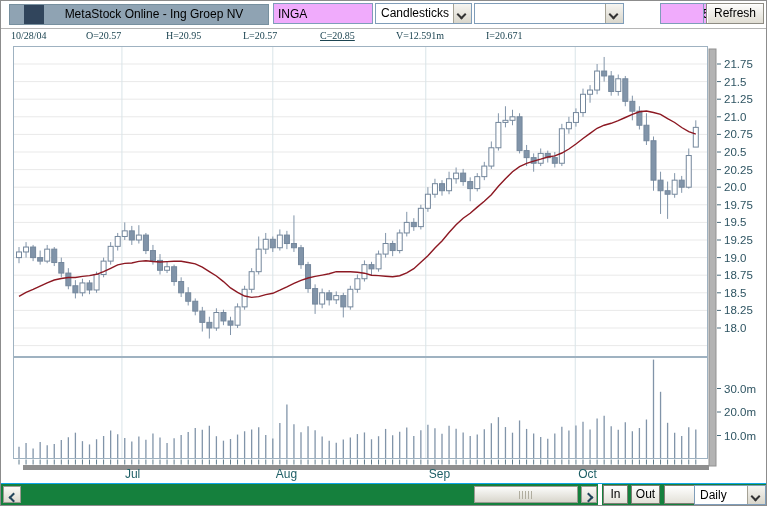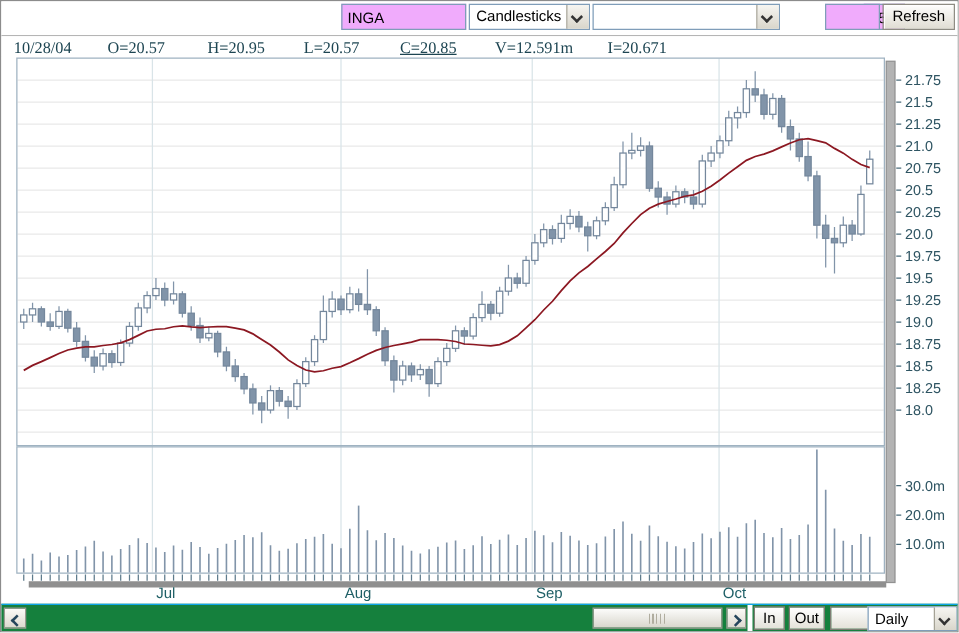--- a/index.html
+++ b/index.html
@@ -31,21 +31,21 @@
   .chev-down{border-width:0 2px 2px 0;transform:rotate(45deg);margin:4px 0 0 4px;}
   .chev-left{border-width:0 0 2px 2px;transform:rotate(45deg);margin:5px 0 0 6px;border-color:#24455c;}
   .chev-right{border-width:2px 2px 0 0;transform:rotate(45deg);margin:5px 0 0 3px;border-color:#24455c;}
   #refresh-btn{position:absolute;left:705px;top:2px;width:58px;height:21px;
                background:linear-gradient(#fdfdfc,#e0ddd3);border:1px solid #8e8c83;
                box-shadow:inset 1px 1px 0 #fff;box-sizing:border-box;
                font-size:12px;text-align:center;line-height:19px;color:#000;}
   #toolbar-rule{position:absolute;left:0;top:27px;width:767px;height:1px;background:#b5b5b5;}
   
   #info-row{position:absolute;left:0;top:28px;width:767px;height:16px;background:#fff;
-            font-family:"Liberation Serif",serif;font-size:13px;color:#1d4552;}
+            font-family:"Liberation Serif",serif;font-size:10px;color:#1d4552;}
   #info-row span{position:absolute;top:1px;white-space:nowrap;}
   
   #chart-area{position:absolute;left:0;top:44px;width:767px;height:438px;background:#fff;}
   
   #bottombar{position:absolute;left:0;top:482px;width:767px;height:22px;background:#15803d;
              border-top:1px solid #0ea5e9;box-sizing:border-box;}
   .sb-btn{position:absolute;top:2px;width:18px;height:17px;background:linear-gradient(#fbfaf7,#dcd9cf);
           border:1px solid #9c9a92;box-sizing:border-box;}
   #sb-left{left:2px;}
   #sb-right{left:580px;width:16px;}
@@ -65,20 +65,24 @@
   #tf-label{position:absolute;left:5px;top:0;height:18px;line-height:18px;font-size:12px;color:#000;}
   #tf-btn{position:absolute;right:0;top:0;width:17px;height:18px;
           background:linear-gradient(#f6f5f1,#d9d6cb);border-left:1px solid #a5a295;}
 </style>
 </head>
 <body>
 
 <div id="win">
 
   <div id="toolbar">
+    <div id="titlebar">
+      <div id="title-accent"></div>
+      <div id="title-text">MetaStock Online - Ing Groep NV</div>
+    </div>
     <input id="symbol-input" class="xp-input" value="INGA" style="">
     <div id="combo-charttype" class="combo">
       <div class="combo-label">Candlesticks</div>
       <div class="combo-btn"><span class="chev chev-down"></span></div>
     </div>
     <div id="combo-indicator" class="combo">
       <div class="combo-btn"><span class="chev chev-down"></span></div>
     </div>
     <input id="period-input" class="xp-input" value="15" style="">
     <input id="aux-input" class="xp-input" style="">

